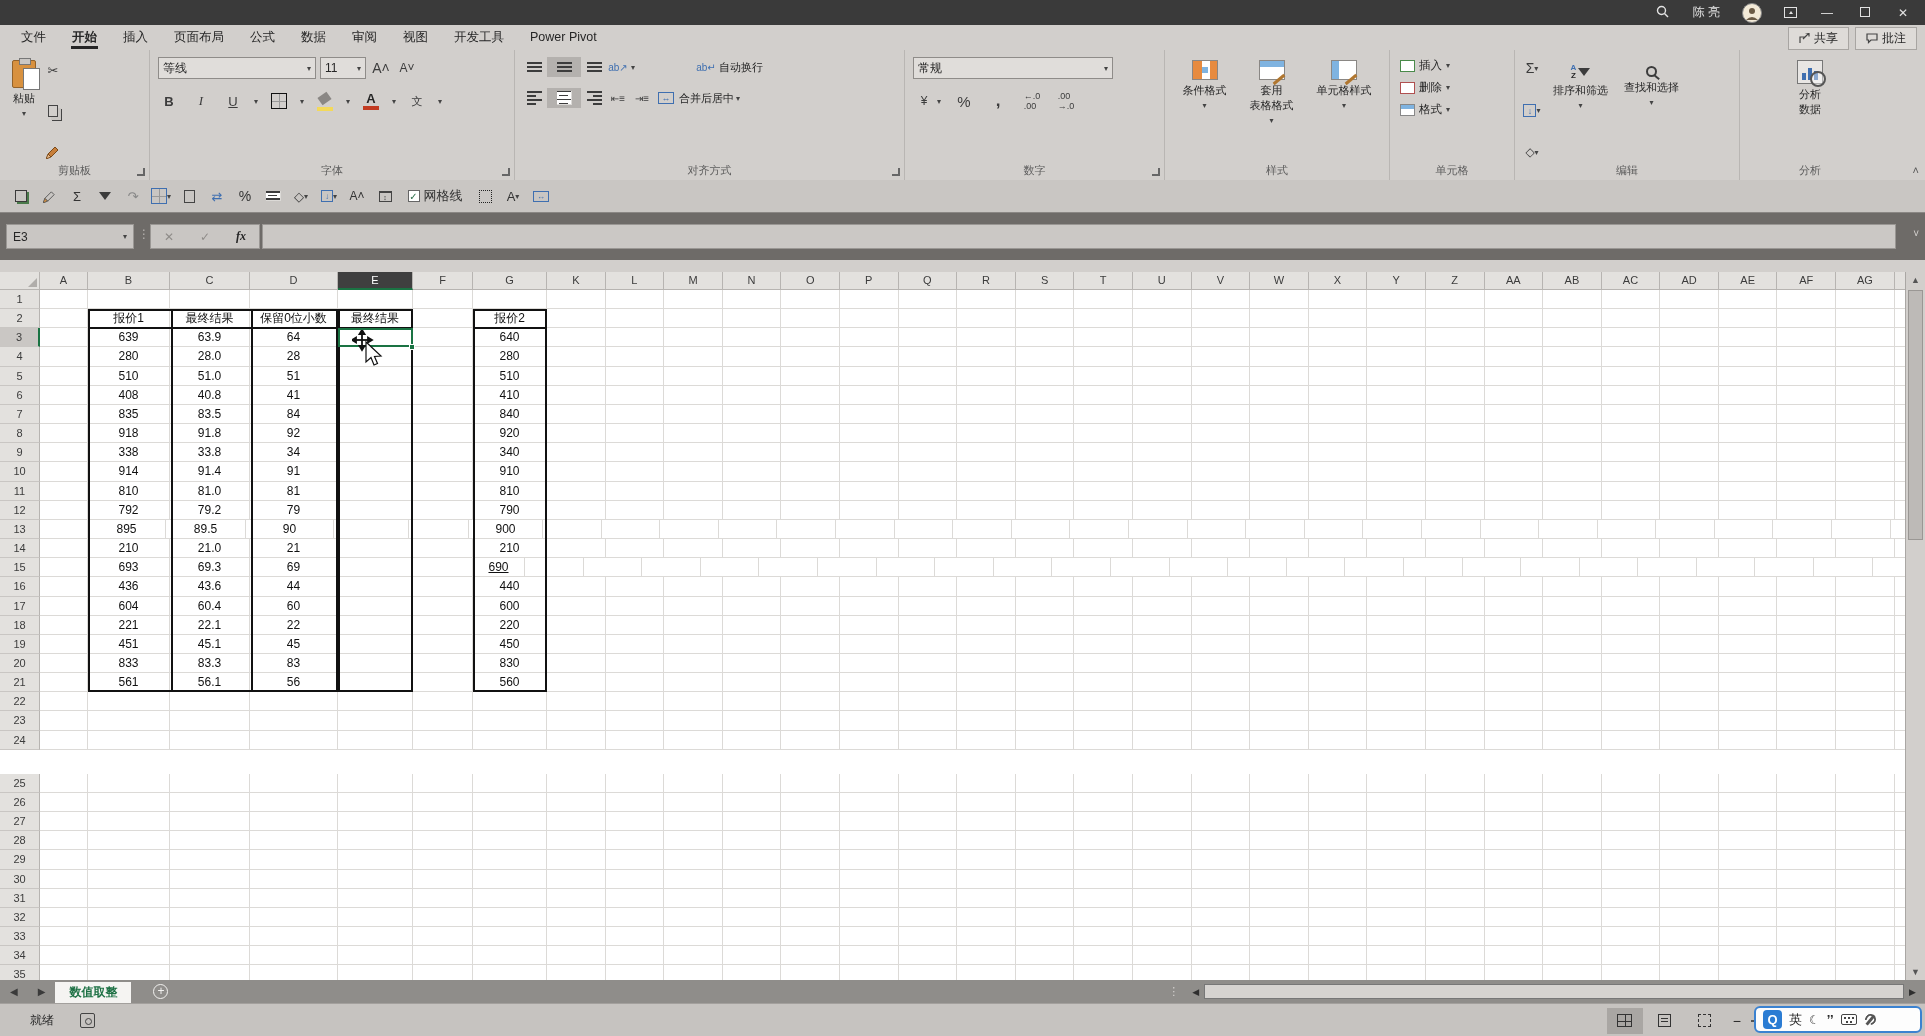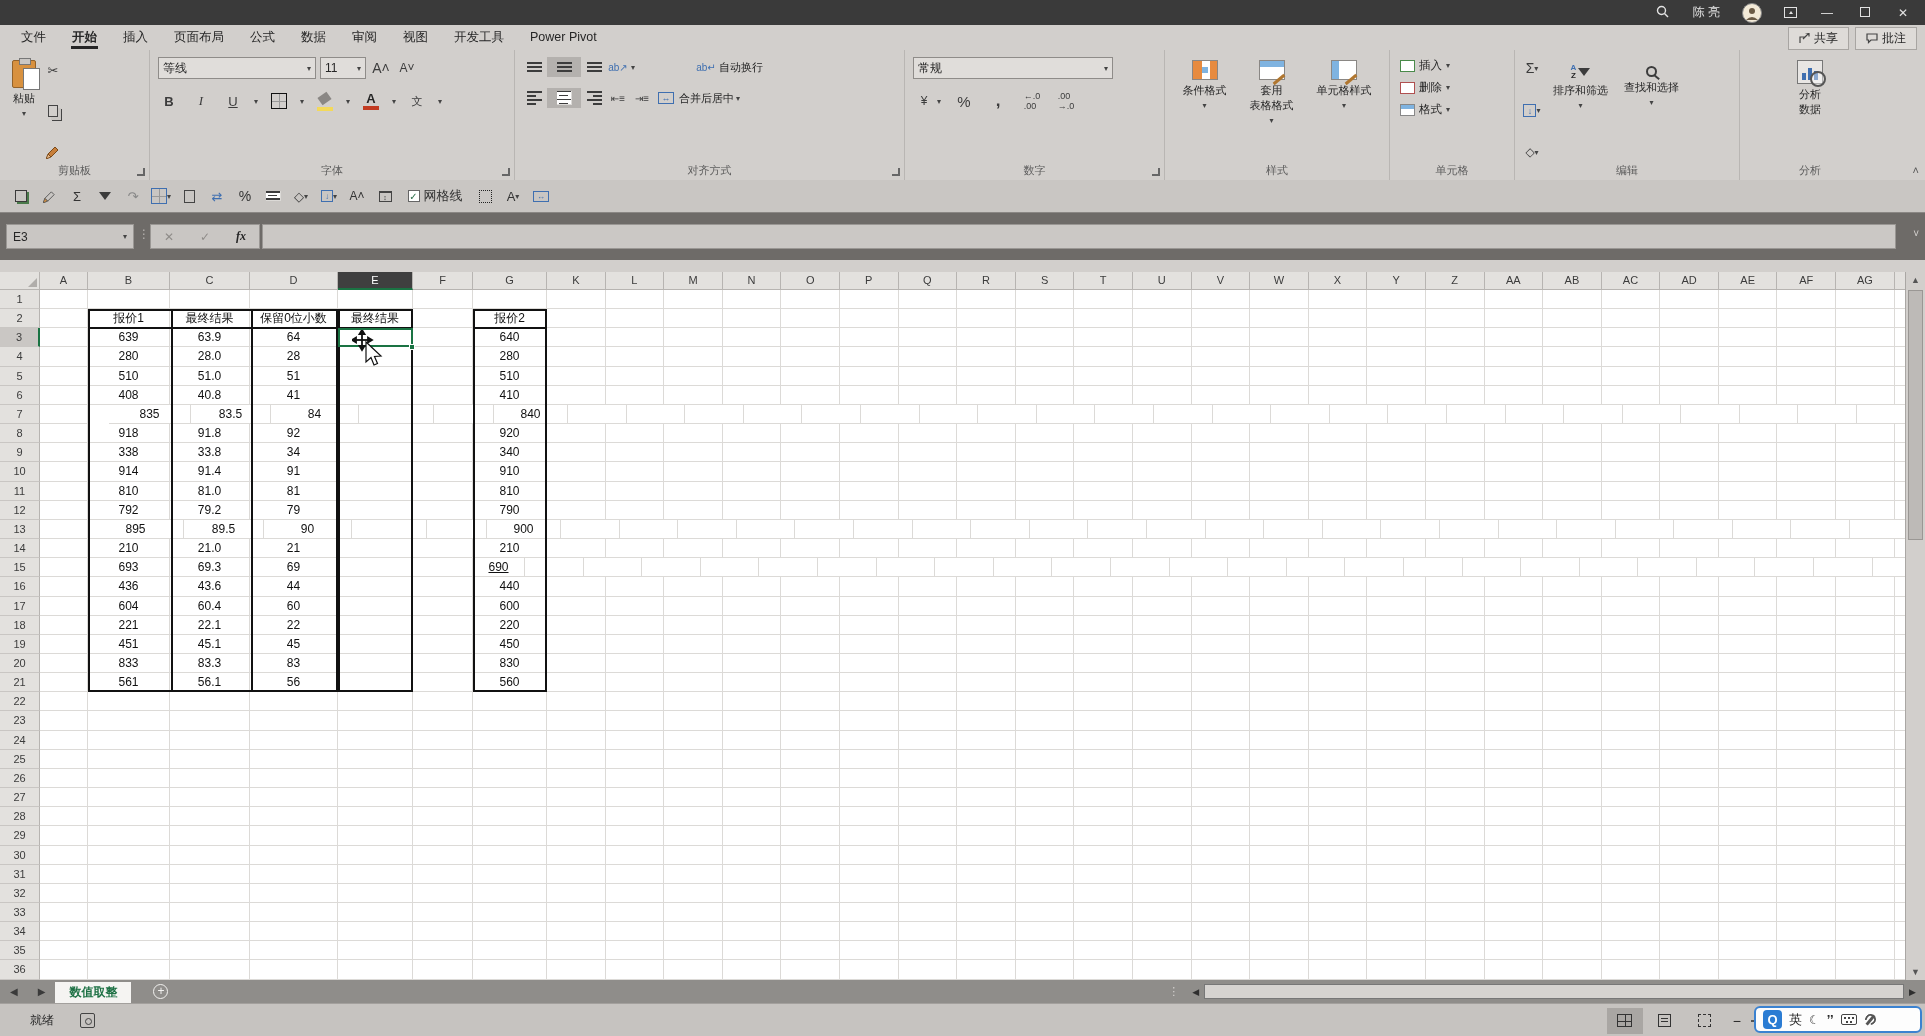--- a/index.html
+++ b/index.html
@@ -794,21 +794,21 @@
         <div class="c" style="width: 58.6px; line-height: 18.1667px;"></div>
         <div class="c" style="width: 58.6px; line-height: 18.1667px;"></div>
         <div class="c" style="width: 58.6px; line-height: 18.1667px;"></div>
         <div class="c" style="width: 58.6px; line-height: 18.1667px;"></div>
         <div class="c" style="width: 58.6px; line-height: 18.1667px;"></div>
         <div class="c" style="width: 58.6px; line-height: 18.1667px;"></div>
       </div>
       <div class="grow" style="height: 19.1667px;">
         <div class="rh" style="line-height: 18.1667px;">7</div>
         <div class="c" style="width: 48px; line-height: 18.1667px;"></div>
-        <div class="c" style="width: 82px; line-height: 18.1667px; margin-left: 21px;">835</div>
+        <div class="c" style="width: 82px; line-height: 18.1667px;">835</div>
         <div class="c" style="width: 80px; line-height: 18.1667px;">83.5</div>
         <div class="c" style="width: 88px; line-height: 18.1667px;">84</div>
         <div class="c" style="width: 75px; line-height: 18.1667px;"></div>
         <div class="c" style="width: 60px; line-height: 18.1667px;"></div>
         <div class="c" style="width: 74px; line-height: 18.1667px;">840</div>
         <div class="c" style="width: 58.6px; line-height: 18.1667px;"></div>
         <div class="c" style="width: 58.6px; line-height: 18.1667px;"></div>
         <div class="c" style="width: 58.6px; line-height: 18.1667px;"></div>
         <div class="c" style="width: 58.6px; line-height: 18.1667px;"></div>
         <div class="c" style="width: 58.6px; line-height: 18.1667px;"></div>
@@ -998,21 +998,21 @@
         <div class="c" style="width: 58.6px; line-height: 18.1667px;"></div>
         <div class="c" style="width: 58.6px; line-height: 18.1667px;"></div>
         <div class="c" style="width: 58.6px; line-height: 18.1667px;"></div>
         <div class="c" style="width: 58.6px; line-height: 18.1667px;"></div>
         <div class="c" style="width: 58.6px; line-height: 18.1667px;"></div>
         <div class="c" style="width: 58.6px; line-height: 18.1667px;"></div>
       </div>
       <div class="grow" style="height: 19.1667px;">
         <div class="rh" style="line-height: 18.1667px;">13</div>
         <div class="c" style="width: 48px; line-height: 18.1667px;"></div>
-        <div class="c" style="width: 96px; line-height: 18.1667px;">895</div>
+        <div class="c" style="width: 78px; line-height: 18.1667px;">895</div>
         <div class="c" style="width: 80px; line-height: 18.1667px;">89.5</div>
         <div class="c" style="width: 88px; line-height: 18.1667px;">90</div>
         <div class="c" style="width: 75px; line-height: 18.1667px;"></div>
         <div class="c" style="width: 60px; line-height: 18.1667px;"></div>
         <div class="c" style="width: 74px; line-height: 18.1667px;">900</div>
         <div class="c" style="width: 58.6px; line-height: 18.1667px;"></div>
         <div class="c" style="width: 58.6px; line-height: 18.1667px;"></div>
         <div class="c" style="width: 58.6px; line-height: 18.1667px;"></div>
         <div class="c" style="width: 58.6px; line-height: 18.1667px;"></div>
         <div class="c" style="width: 58.6px; line-height: 18.1667px;"></div>
@@ -1403,21 +1403,21 @@
         <div class="c" style="width: 58.6px; line-height: 18.1667px;"></div>
         <div class="c" style="width: 58.6px; line-height: 18.1667px;"></div>
         <div class="c" style="width: 58.6px; line-height: 18.1667px;"></div>
         <div class="c" style="width: 58.6px; line-height: 18.1667px;"></div>
         <div class="c" style="width: 58.6px; line-height: 18.1667px;"></div>
         <div class="c" style="width: 58.6px; line-height: 18.1667px;"></div>
         <div class="c" style="width: 58.6px; line-height: 18.1667px;"></div>
         <div class="c" style="width: 58.6px; line-height: 18.1667px;"></div>
         <div class="c" style="width: 58.6px; line-height: 18.1667px;"></div>
       </div>
-      <div class="grow" style="height: 19.1667px;">
+      <div class="grow" style="height: 19.1667px; margin-top: 24px;">
         <div class="rh" style="line-height: 18.1667px;">25</div>
         <div class="c" style="width: 48px; line-height: 18.1667px;"></div>
         <div class="c" style="width: 82px; line-height: 18.1667px;"></div>
         <div class="c" style="width: 80px; line-height: 18.1667px;"></div>
         <div class="c" style="width: 88px; line-height: 18.1667px;"></div>
         <div class="c" style="width: 75px; line-height: 18.1667px;"></div>
         <div class="c" style="width: 60px; line-height: 18.1667px;"></div>
         <div class="c" style="width: 74px; line-height: 18.1667px;"></div>
         <div class="c" style="width: 58.6px; line-height: 18.1667px;"></div>
         <div class="c" style="width: 58.6px; line-height: 18.1667px;"></div>

